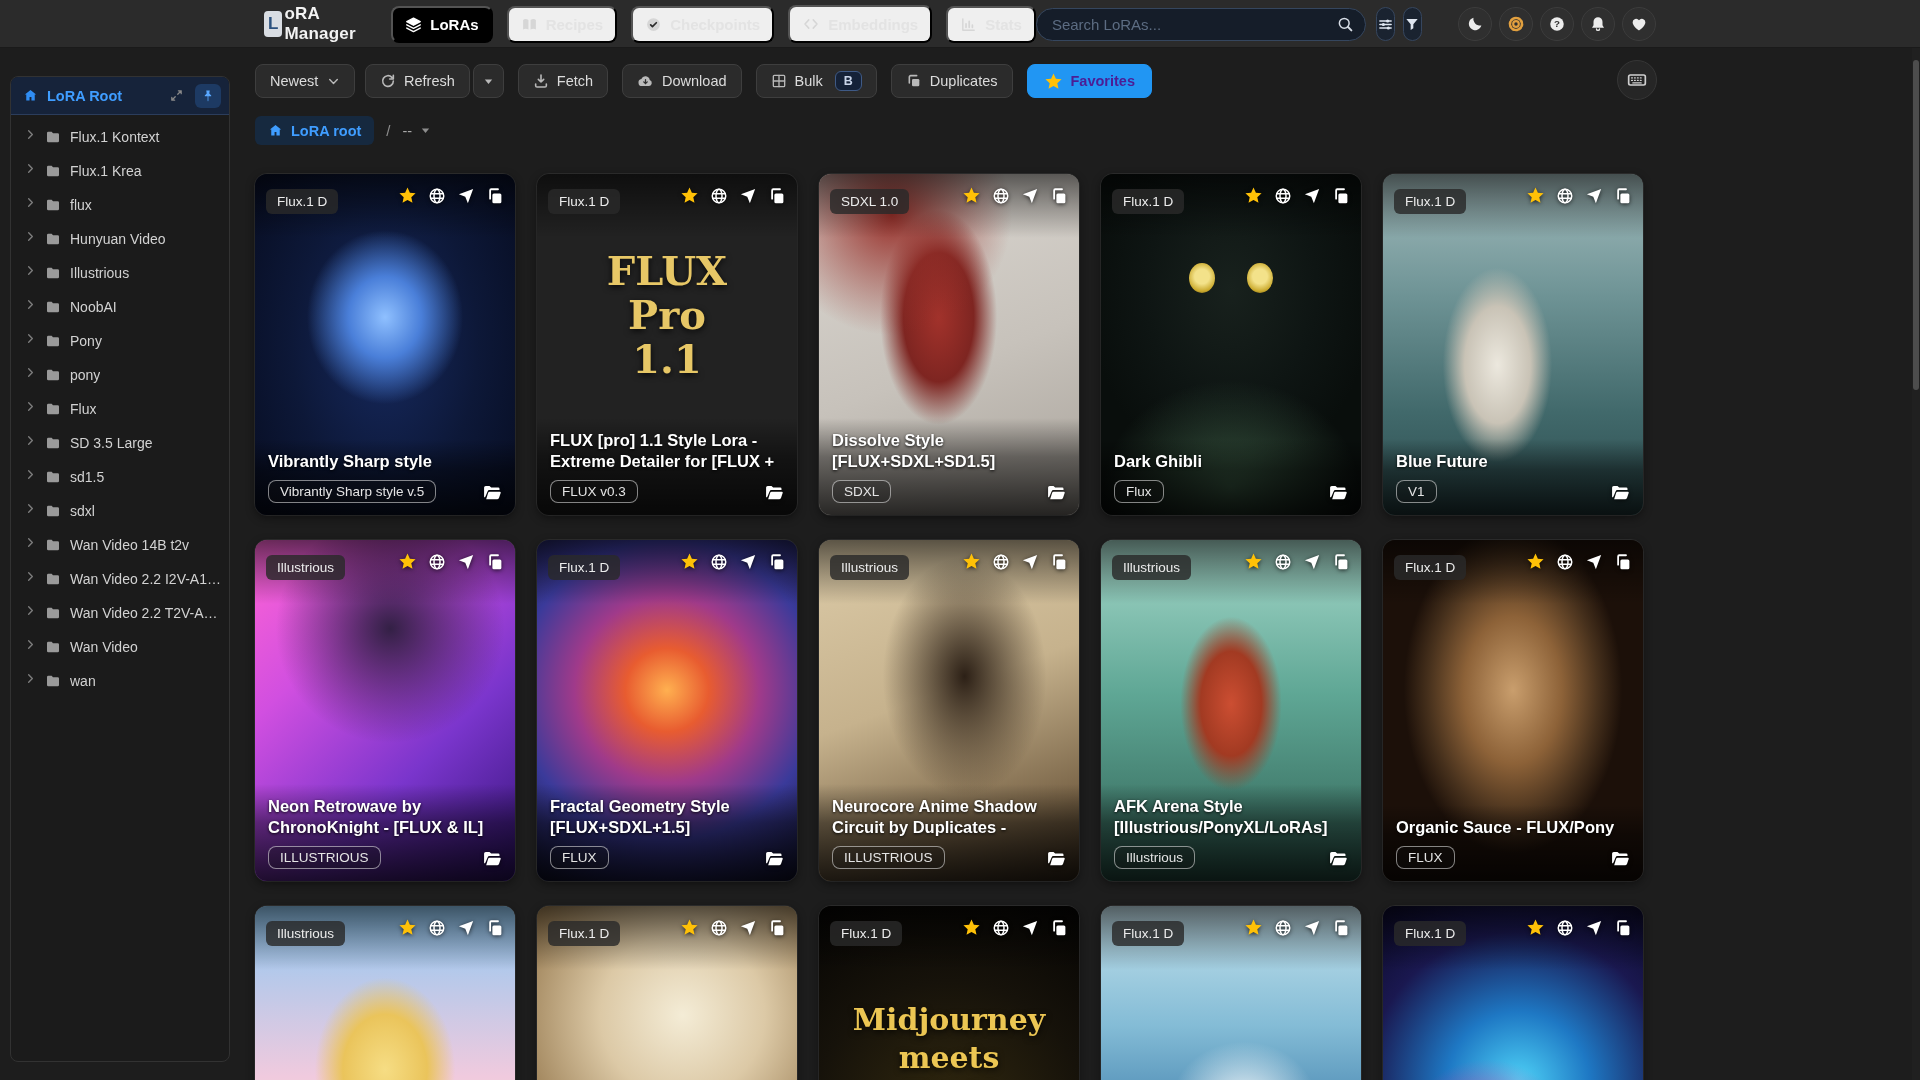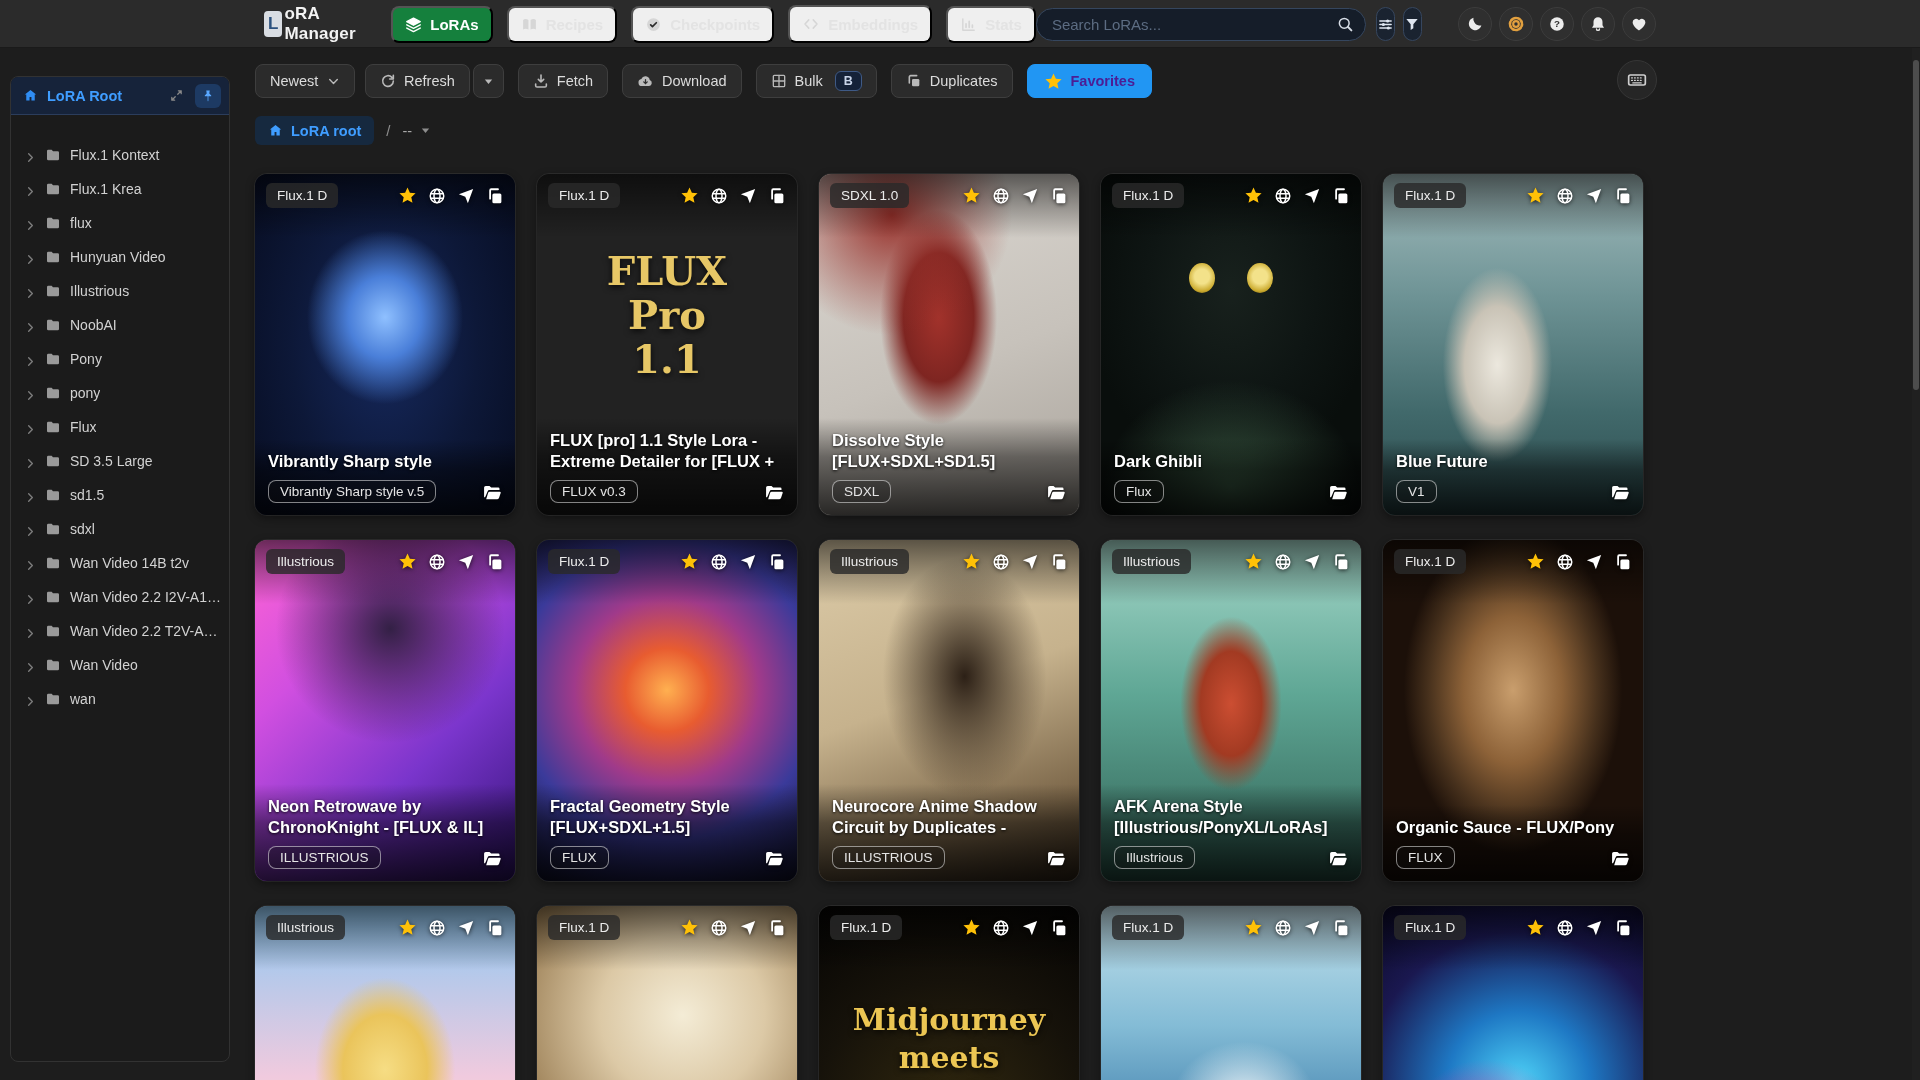--- a/index.html
+++ b/index.html
@@ -12,21 +12,21 @@
     border-bottom:1px solid #1a1a1a; z-index:20; }
   .nav-inner { width:1392px; height:48px; margin:0 auto; display:flex; align-items:center; }
   .brand { display:flex; align-items:center; gap:2px; margin-right:28px; }
   .logo-badge { width:26px; height:26px; background:#d9dde3; color:#2c517e; border-radius:4px;
     display:flex; align-items:center; justify-content:center; font-weight:bold; font-size:17px; }
   .brand-title { color:#f2f2f2; font-weight:bold; font-size:17px; letter-spacing:.2px; }
   .nav-tabs { display:flex; align-items:center; gap:14px; }
   .nav-tab { display:flex; align-items:center; gap:8px; color:#e3e3e3; font-size:15px; font-weight:bold;
     padding:8px 12px; border-radius:8px; cursor:pointer; }
   .nav-tab .ic { color:#d6d6d6; }
-  .nav-tab.active { background:#15803d; color:#fff; }
+  .nav-tab.active { background:#000000; color:#fff; }
   .nav-tab.active .ic { color:#fff; }
   .nav-spacer { flex:1; }
   .search-wrap { position:relative; margin-right:10px; }
   .search-input { width:330px; height:33px; border-radius:17px; background:#151d29; border:1px solid #35465e;
     color:#e8e8e8; font-size:15px; padding:0 38px 0 15px; outline:none; font-family:inherit; }
   .search-input::placeholder { color:#5c6c82; }
   .search-ic { position:absolute; right:12px; top:7px; color:#d7dde6; }
   .sq-btn { width:37px; height:34px; border-radius:10px; background:#1a2330; border:1px solid #36465e;
     color:#dfe6f0; display:flex; align-items:center; justify-content:center; cursor:pointer; margin-right:8px; }
   .round-group { display:flex; align-items:center; gap:7px; margin-left:28px; }
@@ -38,21 +38,21 @@
   .sidebar { position:absolute; left:10px; top:76px; width:220px; height:986px; background:#1b1b1b;
     border:1px solid #323232; border-radius:8px; z-index:10; overflow:hidden; }
   .side-head { height:38px; background:#16233a; border-bottom:1px solid #2b3d5c; display:flex;
     align-items:center; padding:0 8px 0 12px; gap:9px; }
   .side-head-label { color:#3f9dff; font-size:14.5px; font-weight:bold; flex:1; }
   .side-head .home-ic { color:#2f8df4; }
   .collapse-btn { color:#8a8a8a; cursor:pointer; padding:2px; }
   .pin-btn { width:26px; height:24px; border-radius:6px; background:#1d3a63; color:#59a7ff;
     display:flex; align-items:center; justify-content:center; cursor:pointer; }
   .tree { padding:14px 0 0 0; }
-  .tree-item { height:34px; display:flex; align-items:flex-end; gap:9px; padding:0 8px 0 14px;
+  .tree-item { height:34px; display:flex; align-items:flex-start; gap:9px; padding:0 8px 0 14px;
     cursor:pointer; }
   .tree-chevron { color:#7d7d7d; }
   .tree-folder { color:#9a9a9a; }
   .tree-label { color:#d2d2d2; font-size:14px; white-space:nowrap; overflow:hidden; text-overflow:ellipsis; }
 
   
   .toolbar { position:absolute; left:255px; top:64px; width:1402px; display:flex; align-items:center; }
   .tb-btn { height:34px; display:inline-flex; align-items:center; gap:8px; padding:0 14px;
     background:#2b2b2b; border:1px solid #3e3e3e; border-radius:8px; color:#dcdcdc; font-size:14.5px;
     cursor:pointer; white-space:nowrap; }
@@ -88,21 +88,21 @@
     text-shadow:0 2px 6px rgba(0,0,0,.8); }
   .art-flux-pro .art-text { top:22%; font-size:40px; line-height:1.1; }
   .art-midjourney .art-text { top:28%; font-size:30px; line-height:1.25; color:#ecc653; }
   .art-dark-cat .eye { position:absolute; width:26px; height:30px; border-radius:50%;
     background:radial-gradient(circle at 50% 45%, #f3e28a 0 35%, #caa92c 70%, #3a3110 100%); top:26%; }
   .art-dark-cat .eye.l { left:34%; } .art-dark-cat .eye.r { left:56%; }
   .card-top { position:absolute; top:0; left:0; right:0; height:64px; padding:9px 11px;
     display:flex; justify-content:space-between; align-items:flex-start;
     background:linear-gradient(180deg, rgba(0,0,0,.58) 0%, rgba(0,0,0,0) 100%); }
   .model-badge { background:rgba(42,42,42,.82); color:#ececec; font-size:13.5px; padding:5px 11px;
-    border-radius:6px; }
+    border-radius:6px;margin-top:6px; }
   .card-icons { display:flex; align-items:center; gap:11px; padding-top:3px; }
   .card-icons .ci { color:#fff; cursor:pointer; filter:drop-shadow(0 1px 2px rgba(0,0,0,.7)); }
   .card-icons .star { color:#ffc107; }
   .card-bottom { position:absolute; left:0; right:0; bottom:0; padding:12px 13px 12px;
     background:linear-gradient(0deg, rgba(0,0,0,.78) 0%, rgba(0,0,0,.45) 60%, rgba(0,0,0,0) 100%); }
   .card-title { color:#fff; font-weight:bold; font-size:16.5px; line-height:1.28;
     text-shadow:0 1px 3px rgba(0,0,0,.9); margin-bottom:8px; }
   .card-foot { display:flex; justify-content:space-between; align-items:flex-end; }
   .version-pill { border:1.5px solid rgba(255,255,255,.5); background:rgba(20,20,20,.25); color:#e4e4e4;
     border-radius:8px; padding:3px 11px; font-size:13.5px; max-width:200px; white-space:nowrap;

